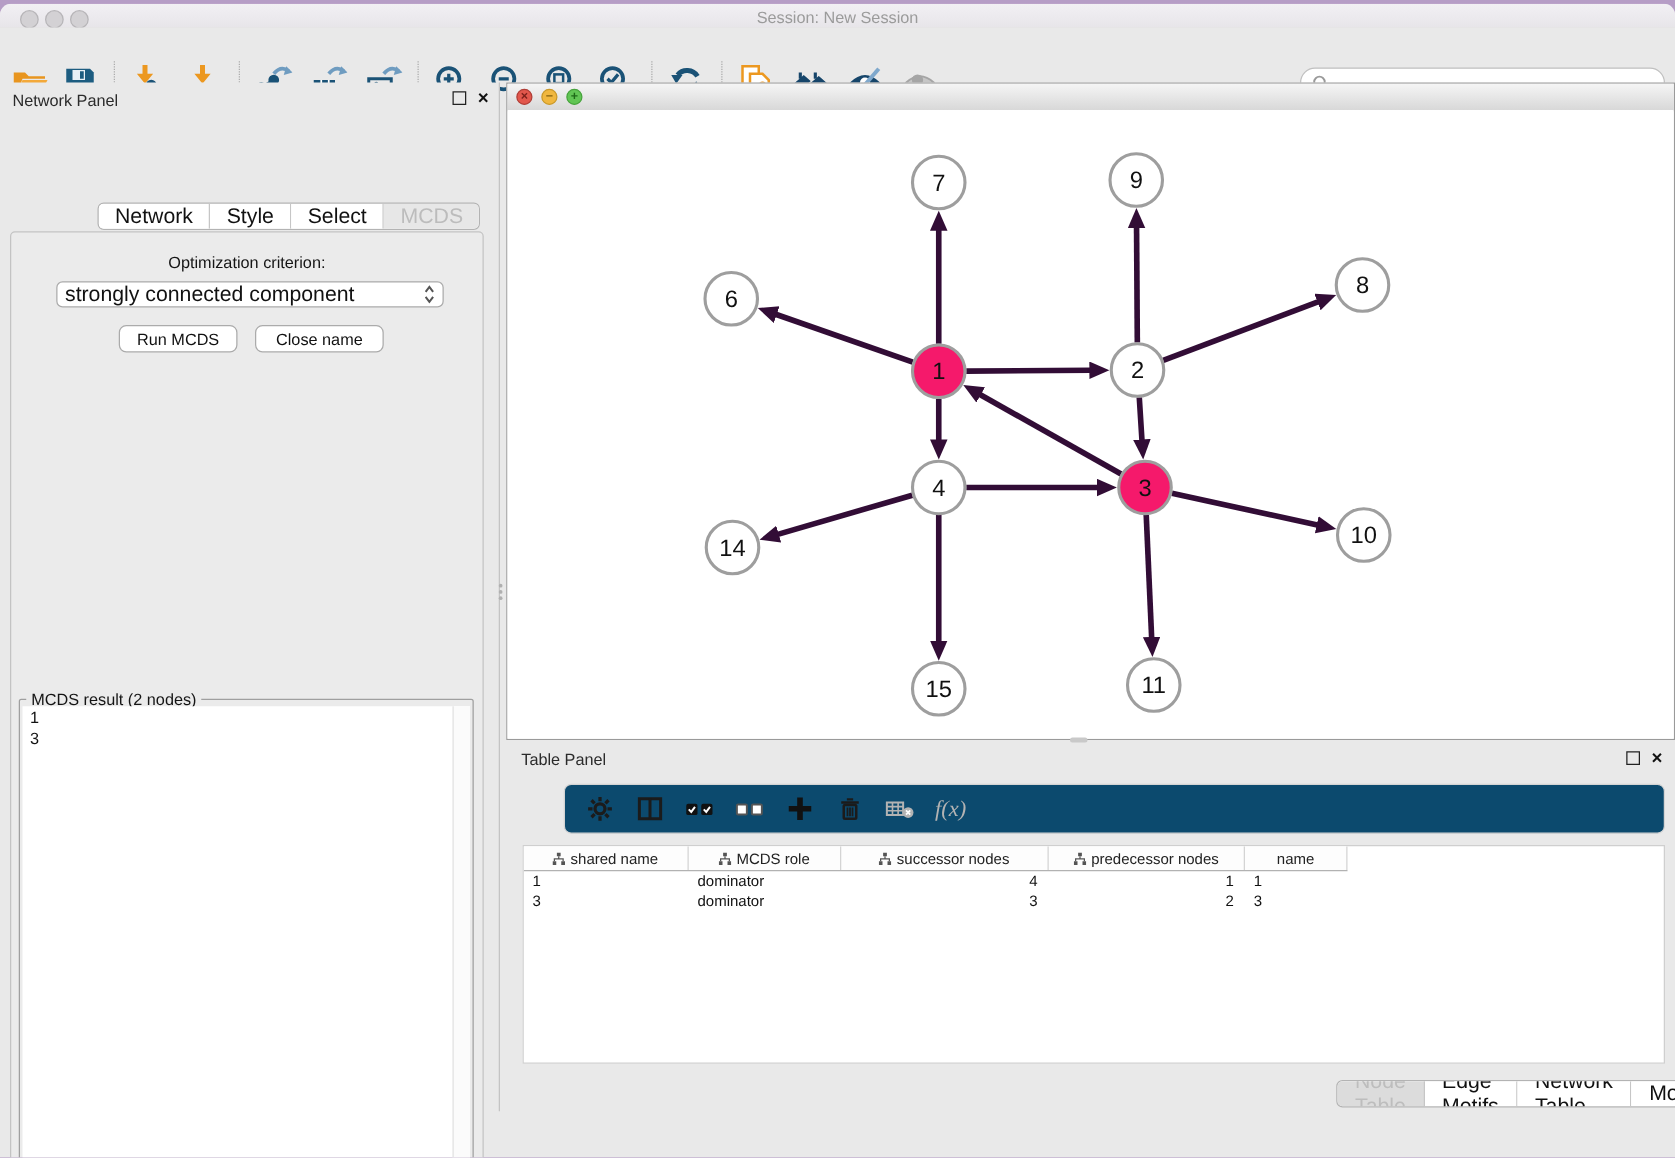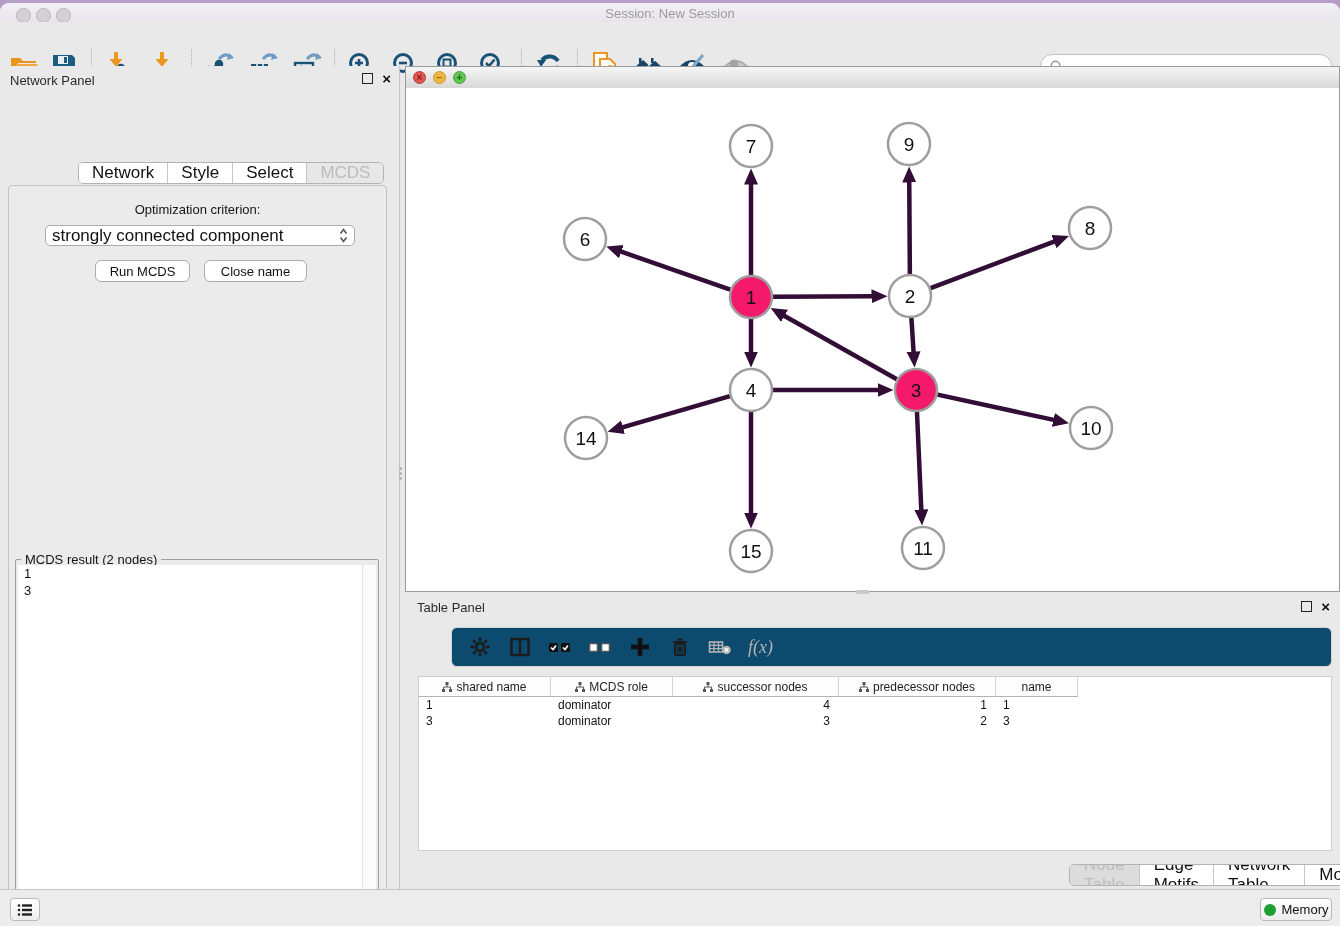--- a/index.html
+++ b/index.html
@@ -493,29 +493,13 @@
     </div>
 
     <div class="seg-tabs tp-tabs">
       <span class="seg selected">Node Table</span>
       <span class="seg">Edge Motifs</span>
       <span class="seg">Network Table</span>
       <span class="seg">Motifs</span>
     </div>
   </div>
 
-  <div class="statusbar">
-    <div class="sb-btn" style="left:10px;top:8px;width:30px;height:23px">
-      <svg width="16" height="14" viewBox="0 0 16 14">
-          <circle cx="2" cy="2.5" r="1.3" fill="#222"></circle>
-          <circle cx="2" cy="7" r="1.3" fill="#222"></circle>
-          <circle cx="2" cy="11.5" r="1.3" fill="#222"></circle>
-          <rect x="5" y="1.3" width="10" height="2.4" fill="#222"></rect>
-          <rect x="5" y="5.8" width="10" height="2.4" fill="#222"></rect>
-          <rect x="5" y="10.3" width="10" height="2.4" fill="#222"></rect>
-        </svg>
-    </div>
-    <div class="sb-btn" style="right:8px;top:8px;width:72px;height:23px">
-      <span class="mem-dot" style="background: rgb(30, 158, 51);"></span>
-      <span class="mem-text">Memory</span>
-    </div>
-  </div>
 </div>
 
 </body></html>

